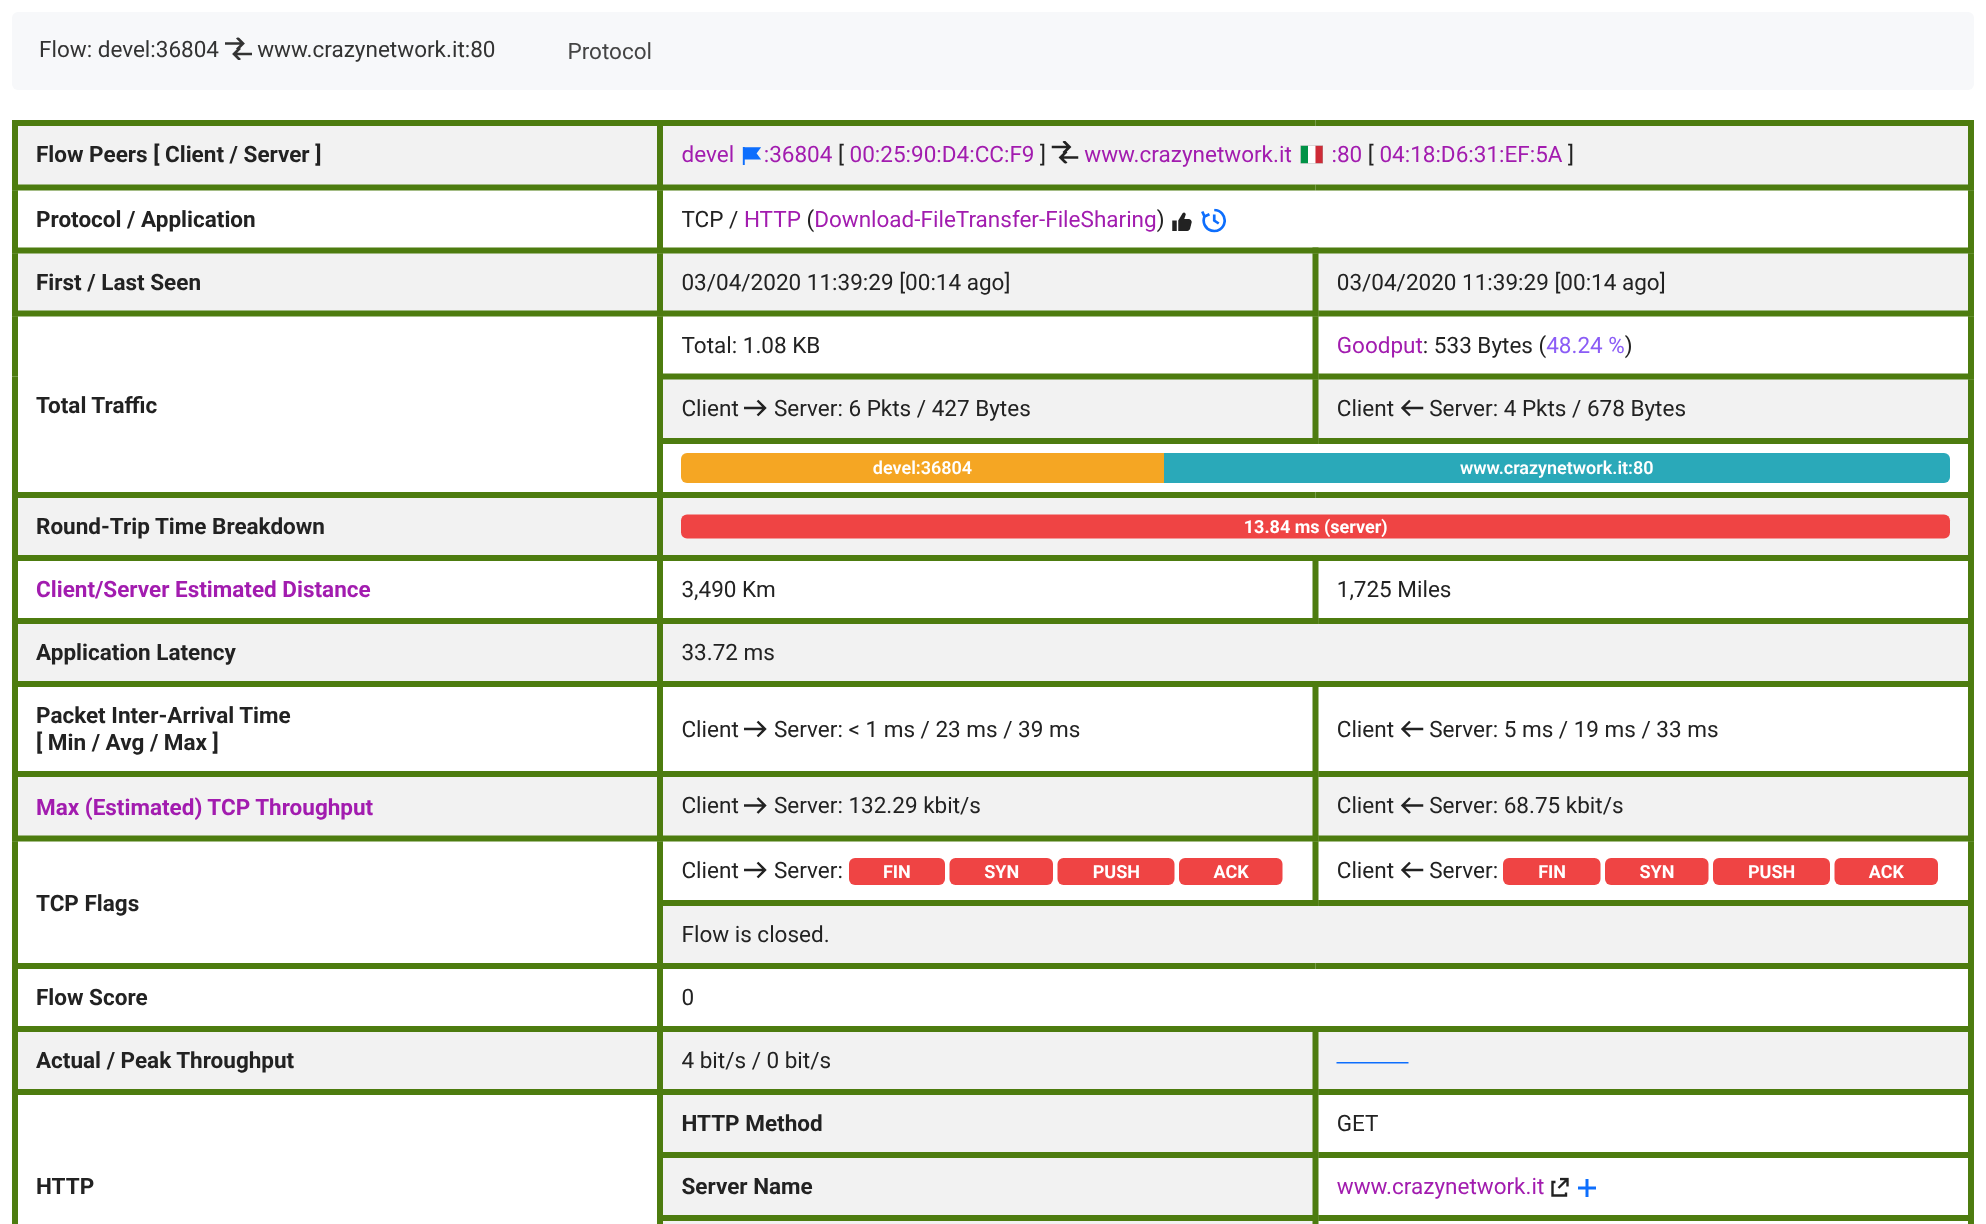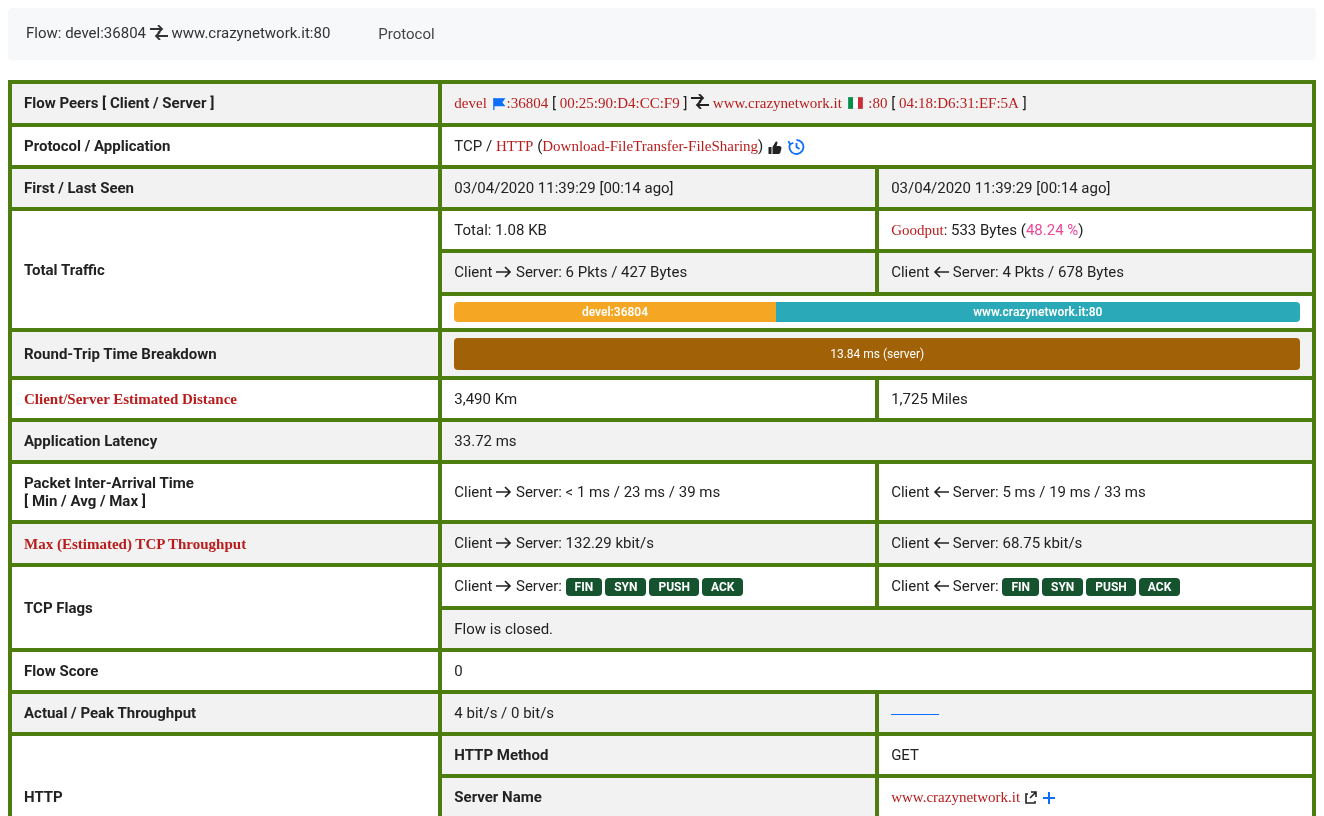--- a/index.html
+++ b/index.html
@@ -32,38 +32,38 @@
   table.main > tbody > tr > th,
   table.main > tbody > tr > td {
     border: 4px solid #4d7c0f;
     padding: 10px 12px;
     vertical-align: middle;
     text-align: left;
   }
   tr.gray > th, tr.gray > td,
   th.gray, td.gray { background: #f2f2f2; }
   th { font-weight: 700; color: #222; }
-  a, .link { color: #b91c1c; text-decoration: none; cursor: pointer; font-family: Liberation Serif, serif; }
+  a, .link { color: #a21caf; text-decoration: none; cursor: pointer; }
   .flag-icon svg { width:16px; height:12px; vertical-align:middle; }
   .italy-flag { display:inline-block; vertical-align:middle; margin:0 2px; }
   .thumbs svg { width:16px; height:15px; vertical-align:middle; }
   .history-icon svg { width:18px; height:16px; vertical-align:middle; }
-  .red { color: #ec4899; }
+  .red { color: #8b5cf6; }
   .arrow-right, .arrow-left {
     display:inline-block; vertical-align:middle;
   }
   .arrow-right svg, .arrow-left svg { width:16px; height:12px; }
   .badge {
     display:inline-block;
-    background: #14532d;
+    background: #ef4444;
     color: #fff;
     font-size: 12px;
     font-weight: 700;
     border-radius: 4px;
-    padding: 2px 9px;
+    padding: 2px 23px;
     margin-right: 3px;
   }
   .traffic-bar {
     display:flex;
     height:20px;
     width:100%;
     border-radius:4px;
     overflow:hidden;
     font-size:12px;
     color:#fff;
@@ -75,29 +75,29 @@
     align-items:center;
     justify-content:center;
   }
   .traffic-bar .seg-server {
     background:#2aa9b9;
     display:flex;
     align-items:center;
     justify-content:center;
   }
   .rtt-bar {
-    height:32px;
-    background:#a16207;
+    height:16px;
+    background:#ef4444;
     border-radius:4px;
     display:flex;
     align-items:center;
     justify-content:center;
     color:#fff;
     font-size:12px;
-    font-weight:400;
+    font-weight:700;
   }
   .small-line {
     display:inline-block;
     width:48px;
     border-bottom:1px solid #0d6efd;
     vertical-align:middle;
   }
   .ext-icon svg { width:14px; height:14px; vertical-align:middle; }
   .plus-icon svg { width:14px; height:14px; vertical-align:middle; }
   .label-col { width: 33%; }

